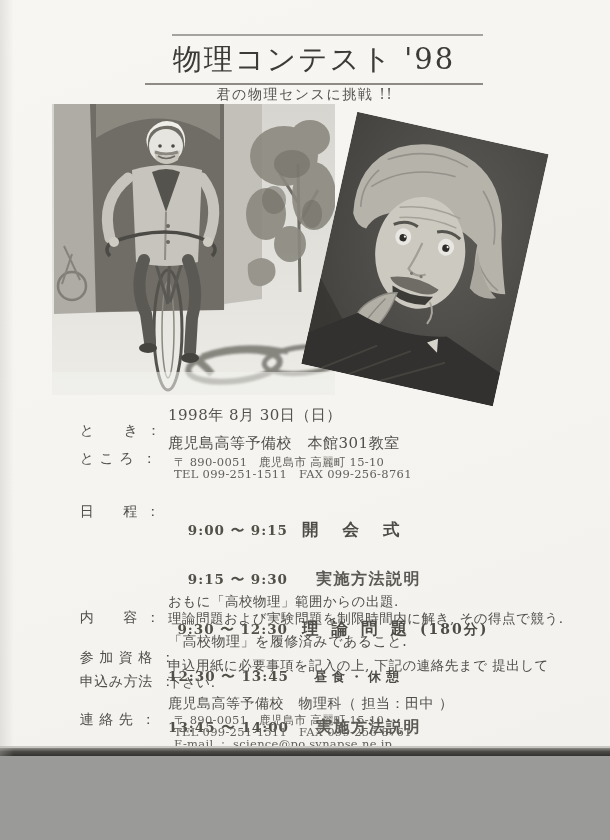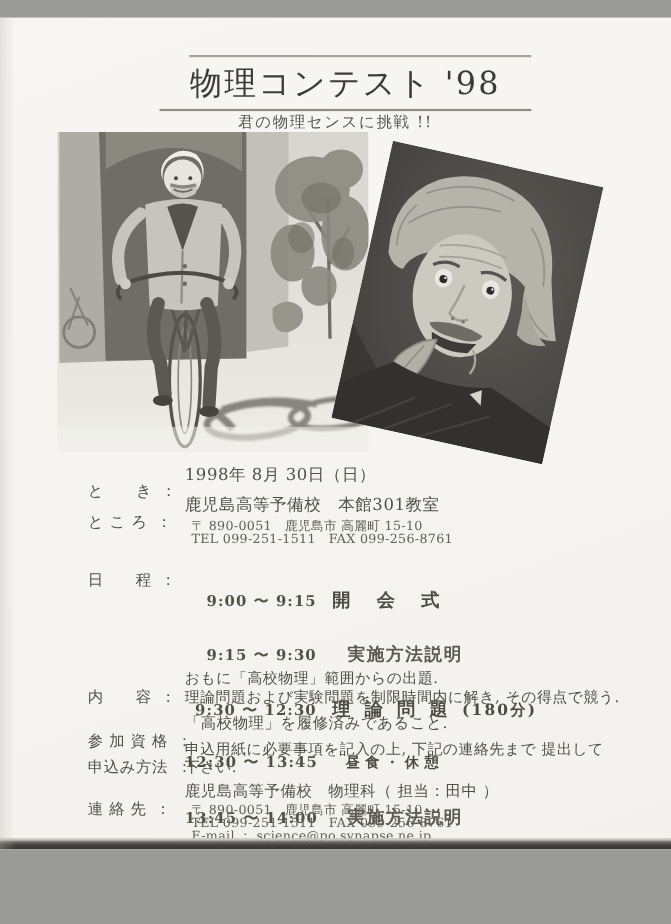--- a/index.html
+++ b/index.html
@@ -1,17 +1,17 @@
 <!DOCTYPE html>
 <html><head>
 <meta charset="utf-8">
 <style>
   html,body{margin:0;padding:0;}
   body{background:#9a9a98;font-family:"DejaVu Serif","Liberation Serif",serif;}
-  .page{position:relative;width:610px;height:756px;margin:16px auto;overflow:hidden;
+  .page{position:relative;width:610px;height:756px;margin:0 auto;overflow:hidden;
         background:linear-gradient(160deg,#f7f6f3 0%,#f5f4f1 55%,#f2f1ed 100%);
         color:#4f4e49;}
   .page::after{content:"";position:absolute;left:0;top:0;width:14px;height:100%;
         background:linear-gradient(90deg,rgba(190,188,182,.35),rgba(190,188,182,0));pointer-events:none;}
 
   
   .title-block{position:absolute;left:145px;top:34px;width:338px;}
   .rule-top{height:2px;margin-left:27px;background:#a5a39d;}
   .title-text{margin:4px 0 3px 0;text-align:center;font-size:29px;letter-spacing:2px;
         color:#3c3b37;font-weight:500;white-space:pre;}

